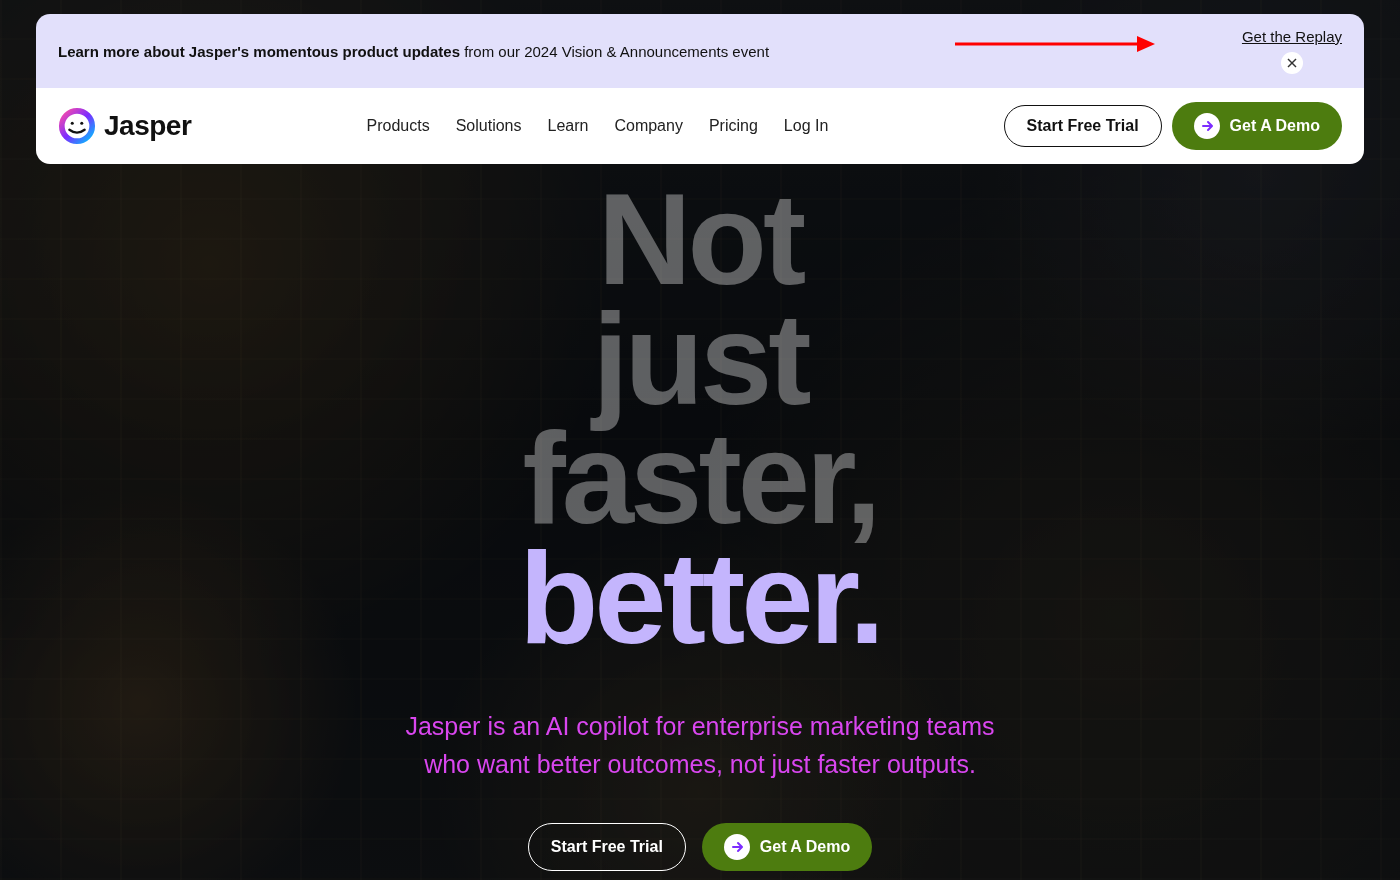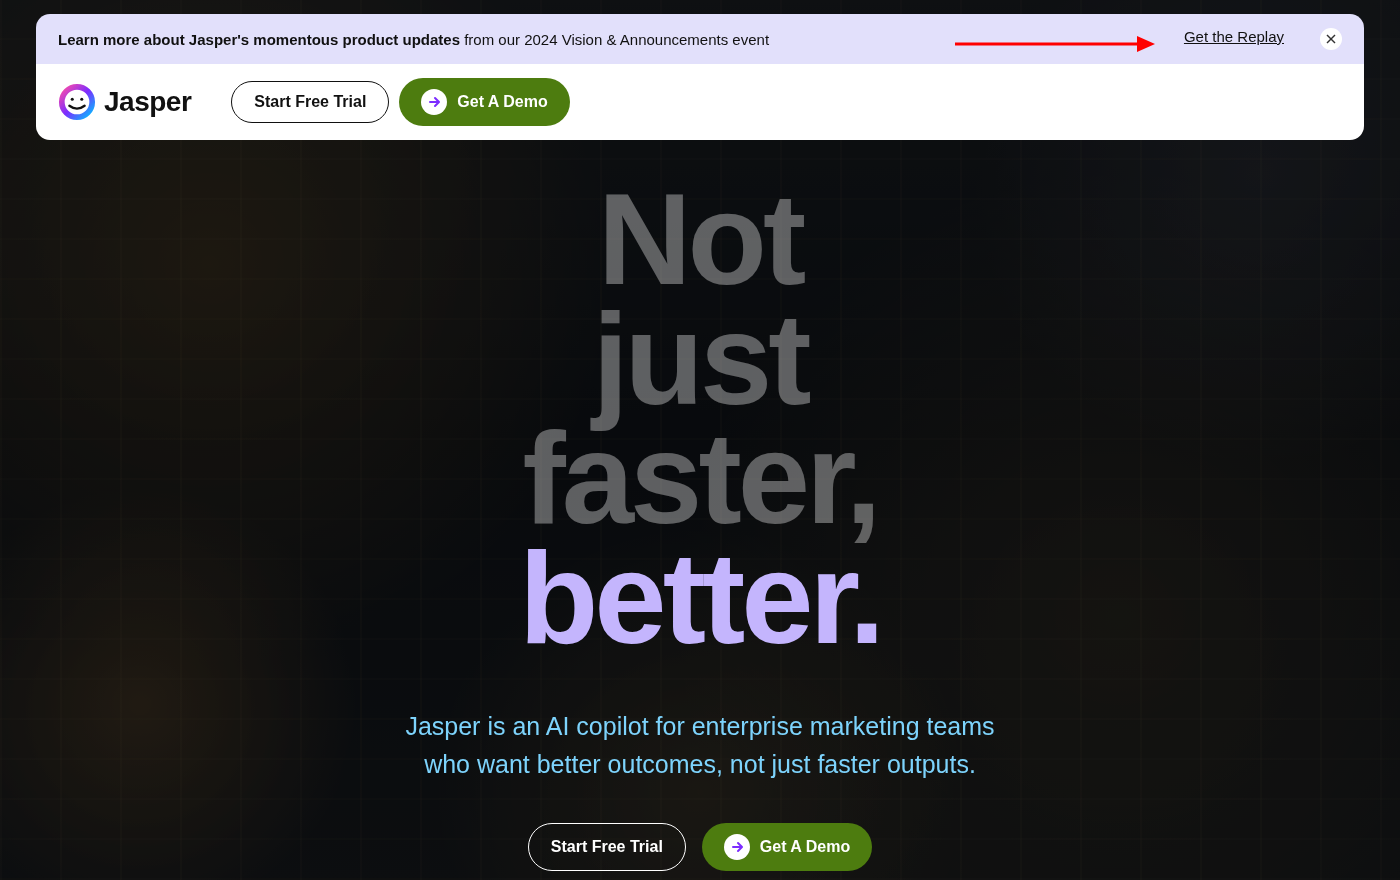--- a/index.html
+++ b/index.html
@@ -58,21 +58,23 @@
     align-items: center;
     justify-content: space-between;
     font-size: 15px;
     color: #111;
     position: relative;
   }
   .announce-left { flex: 1; }
   .announce-left b { font-weight: 700; }
   .announce-right {
     display: flex;
-    gap: 36px;
+    align-items: center;
+    gap: 7px;
+    flex-direction: column;
   }
   .announce-link {
     text-decoration: underline;
     color: #111;
     font-weight: 500;
     cursor: pointer;
   }
   .announce-close {
     width: 22px; height: 22px;
     border-radius: 50%;
@@ -184,21 +186,21 @@
     display: block;
   }
   .hero-headline .bold {
     color: #c4b5fd;
     display: block;
   }
   .hero-sub {
     margin-top: 50px;
     font-size: 25px;
     line-height: 1.5;
-    color: #7dd3fc;
+    color: #d946ef;
     font-weight: 450;
   }
   .hero-ctas {
     margin-top: 40px;
     display: flex;
     gap: 16px;
     justify-content: center;
   }
   .btn-outline-light {
     background: transparent;
@@ -244,20 +246,28 @@
           </linearGradient>
         </defs>
         <circle cx="20" cy="20" r="16" fill="none" stroke="url(#g1)" stroke-width="6"></circle>
         <path d="M12 24 Q20 30 28 24" stroke="#111" stroke-width="2.5" fill="none" stroke-linecap="round"></path>
         <circle cx="15" cy="17" r="1.6" fill="#111"></circle>
         <circle cx="25" cy="17" r="1.6" fill="#111"></circle>
       </svg>
       <span class="logo-text">Jasper</span>
     </div>
 
+    <div class="nav-links">
+      <span class="nav-link">Products</span>
+      <span class="nav-link">Solutions</span>
+      <span class="nav-link">Learn</span>
+      <span class="nav-link">Company</span>
+      <span class="nav-link">Pricing</span>
+      <span class="nav-link">Log In</span>
+    </div>
 
     <div class="nav-cta">
       <button class="btn btn-outline-dark">Start Free Trial</button>
       <button class="btn btn-purple">
         <span class="arrow-circle">
           <svg width="14" height="14" viewBox="0 0 14 14" fill="none">
               <path d="M3 7h8M8 3l4 4-4 4" stroke-width="2" stroke-linecap="round" stroke-linejoin="round"></path>
             </svg>
         </span>
         <span>Get A Demo</span>

